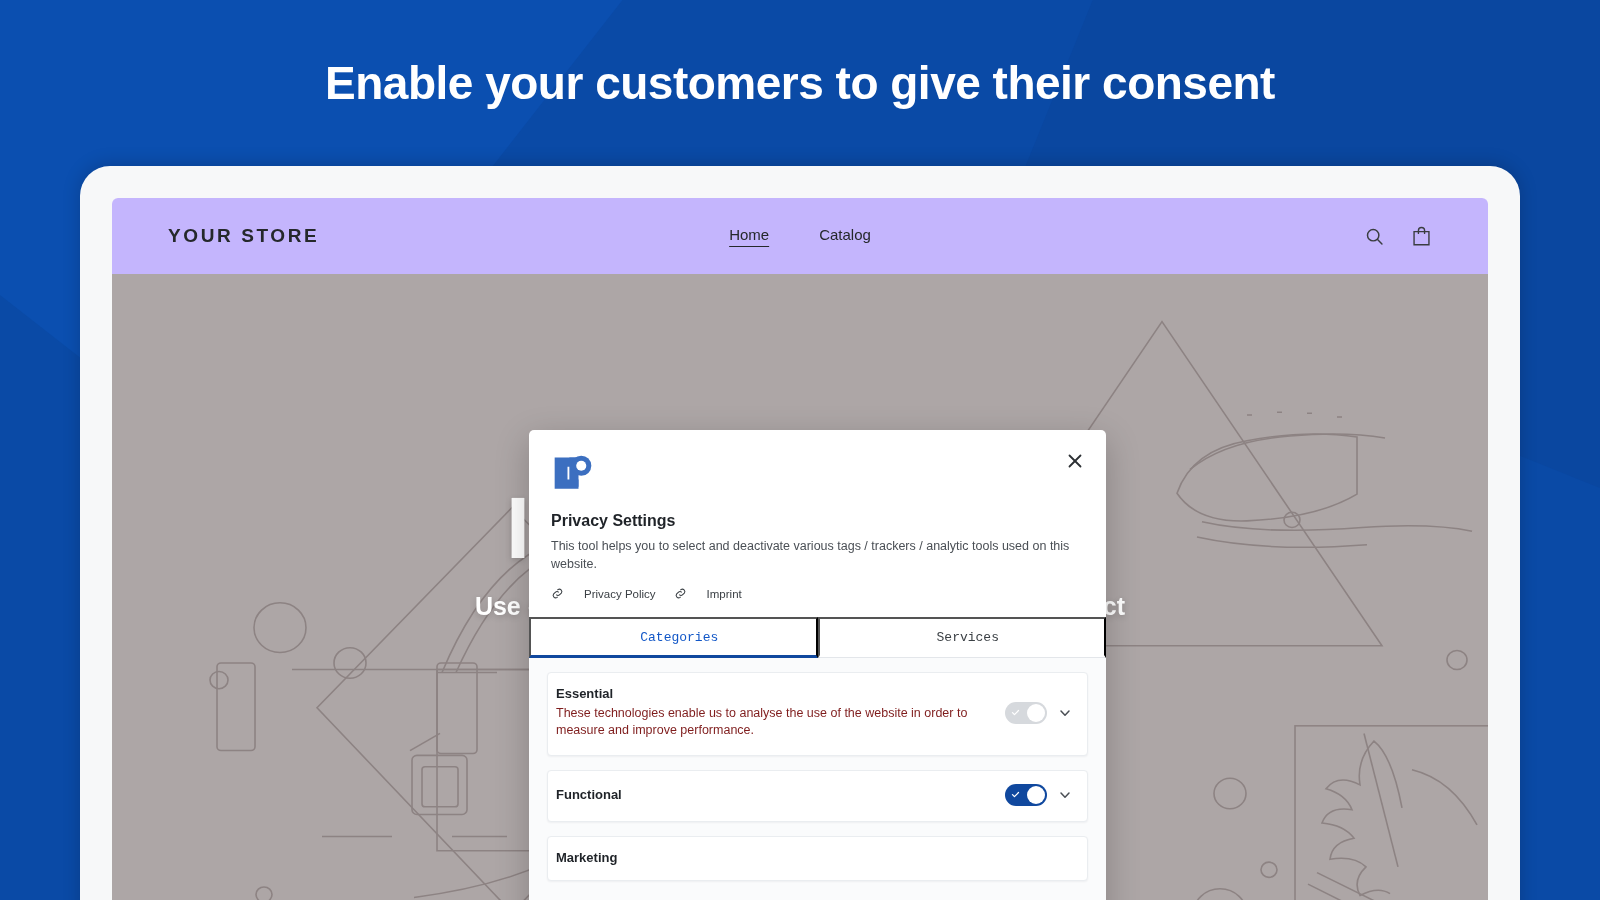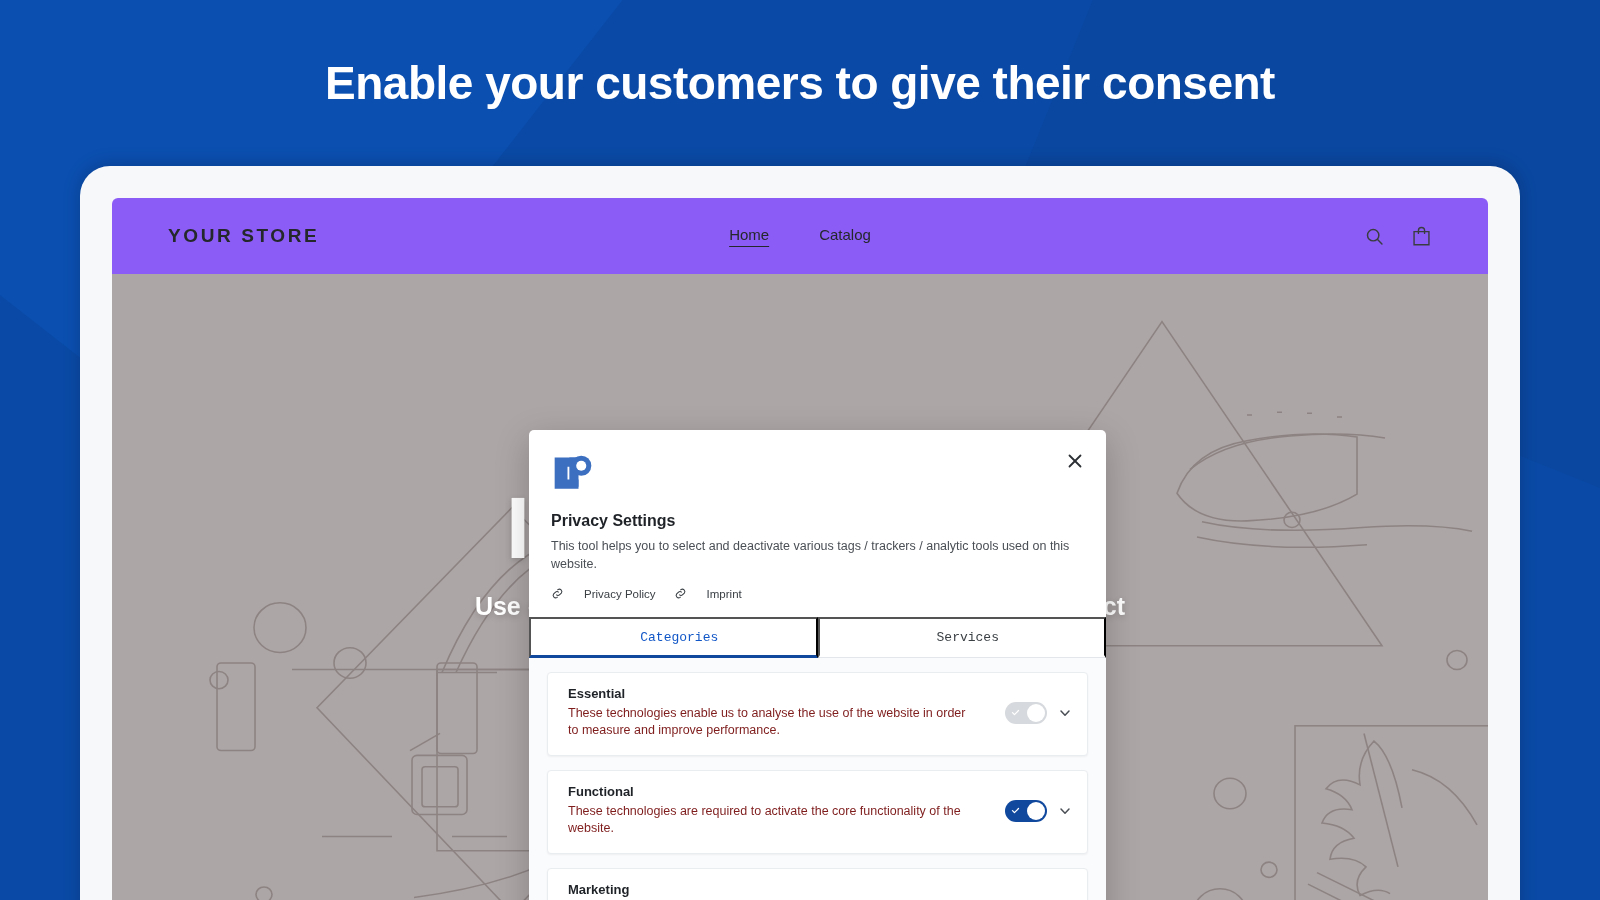--- a/index.html
+++ b/index.html
@@ -50,21 +50,21 @@
   .screen {
     width: 100%; height: 100%;
     background: #ffffff;
     border-radius: 6px 6px 0 0;
     overflow: hidden;
     position: relative;
   }
 
   
   .store-header {
-    height: 76px; background: #8b5cf6;
+    height: 76px; background: #c4b5fd;
     display: flex; align-items: center;
     padding: 0 56px;
     position: relative; z-index: 2; justify-content: space-between;
   }
   .store-logo {
     font-size: 19px; font-weight: bold; letter-spacing: 2.6px;
     color: #25282b;
   }
   .store-nav {
     position: absolute; left: 50%; transform: translateX(-50%);
@@ -153,21 +153,21 @@
     flex: 1 1 auto;
     background: #FAFBFC;
     padding: 14px 18px 6px 18px;
     overflow: hidden;
   }
   .cat-card {
     background: #ffffff;
     border: 1px solid #EAEDF0;
     border-radius: 4px;
     box-shadow: 0 1px 2px rgba(16,24,40,0.05);
-    padding: 13px 14px 15px 20px;
+    padding: 13px 14px 15px 8px;
     margin-bottom: 14px;
     display: flex; align-items: center; gap: 28px;
   }
   .cat-main { flex: 1 1 auto; min-width: 0; }
   .cat-name { font-size: 13px; font-weight: bold; color: #1f2328; }
   .cat-desc {
     font-size: 12.5px; color: #7f1d1d; line-height: 1.4; margin-top: 4px;
     max-width: 415px;
   }
   .cat-ctrl { display: flex; align-items: center; gap: 10px; flex: none; }
@@ -336,21 +336,20 @@
                 <svg width="16" height="16" viewBox="0 0 16 16" fill="none" stroke="#4a4f55" stroke-width="1.5" stroke-linecap="round" stroke-linejoin="round">
                     <path d="M4 6 8 10.2 12 6"></path>
                   </svg>
               </span>
             </div>
           </div>
 
           <div class="cat-card">
             <div class="cat-main">
               <div class="cat-name">Functional</div>
-              <div class="cat-desc">These technologies are required to activate the core functionality of the website.</div>
             </div>
             <div class="cat-ctrl">
               <button class="toggle">
                 <svg class="tick" viewBox="0 0 12 12" fill="none" stroke="#ffffff" stroke-width="1.7" stroke-linecap="round" stroke-linejoin="round">
                     <path d="M2 6.2 4.6 8.8 10 3.4"></path>
                   </svg>
                 <span class="knob"></span>
               </button>
               <span class="chev">
                 <svg width="16" height="16" viewBox="0 0 16 16" fill="none" stroke="#4a4f55" stroke-width="1.5" stroke-linecap="round" stroke-linejoin="round">

